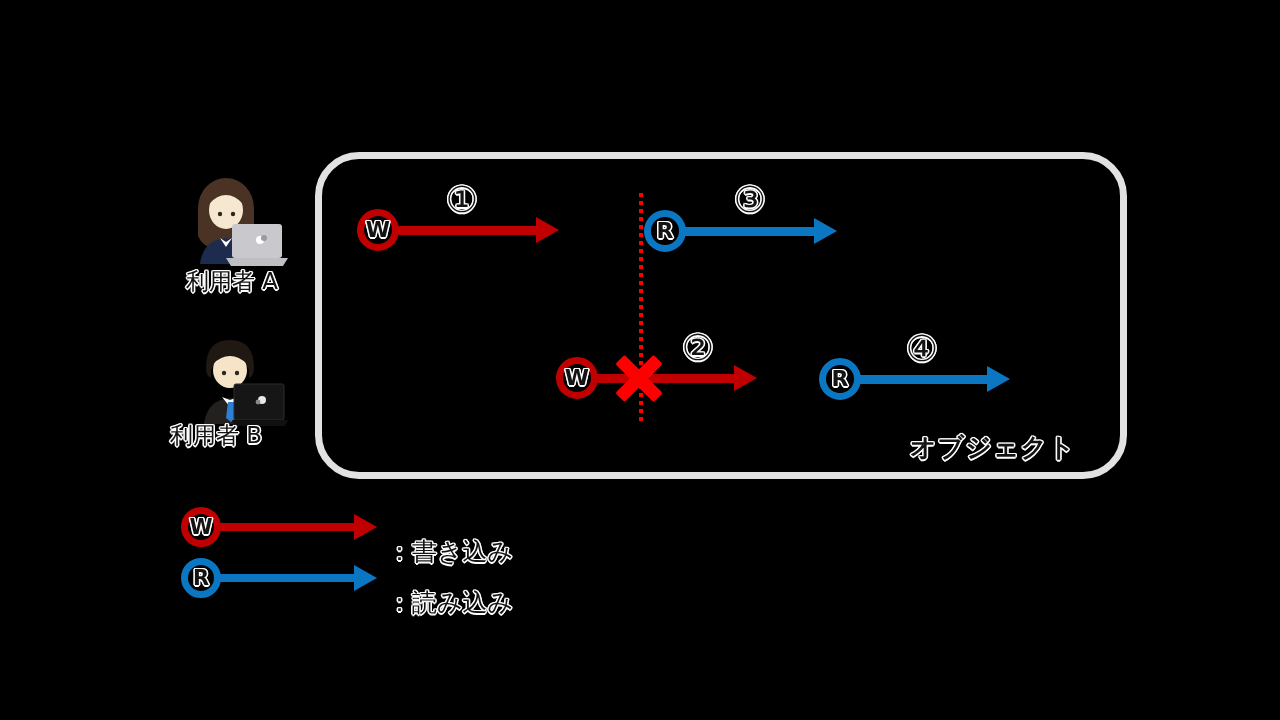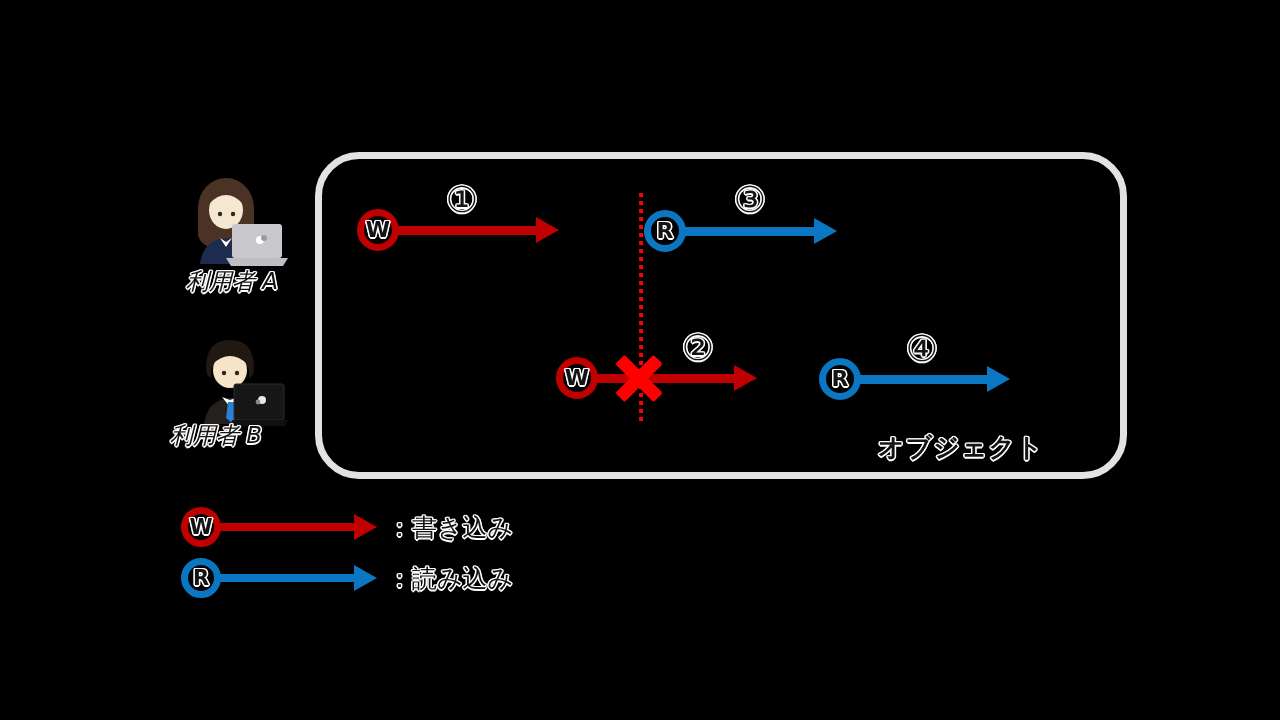--- a/index.html
+++ b/index.html
@@ -15,21 +15,21 @@
                 -1px 1px 0 #fff, 0 1.5px 0 #fff, 1px 1px 0 #fff;
   }
   .abs { position:absolute; }
 
   
   .object-box {
     position:absolute; left:315px; top:152px; width:812px; height:327px;
     border:7px solid #e2e2e2; border-radius:44px; background:transparent;
   }
   .object-label {
-    position:absolute; left:878px; top:430px; font-size:26px; font-weight:bold;
+    position:absolute; left:910px; top:430px; font-size:26px; font-weight:bold;
     letter-spacing:1px; white-space:nowrap;
   }
 
   
   .dotted-line {
     position:absolute; left:639px; top:193px; width:4px; height:232px;
     background-image:repeating-linear-gradient(to bottom, #ff0000 0px, #ff0000 4px, transparent 4px, transparent 8px);
   }
 
   
@@ -56,32 +56,32 @@
   .block-x { position:absolute; left:614px; top:353px; width:50px; height:50px; }
   .block-x::before, .block-x::after {
     content:""; position:absolute; left:-2px; top:19px; width:54px; height:13px;
     background:#ff0000; border-radius:2px;
   }
   .block-x::before { transform:rotate(45deg); }
   .block-x::after  { transform:rotate(-45deg); }
 
   
   .user-icon { position:absolute; width:104px; height:104px; }
-  .user-label { position:absolute; font-size:23px; white-space:nowrap;font-style:italic; }
+  .user-label { position:absolute; font-size:23px; white-space:nowrap; }
 
   
   .legend-circle {
     position:absolute; width:40px; height:40px; border-radius:50%;
     display:flex; align-items:center; justify-content:center;
   }
   .legend-circle.write { border:7px solid #c00000; }
   .legend-circle.read  { border:7px solid #0b76c2; }
   .legend-circle span { font-size:21px; font-weight:bold; line-height:1; }
   .legend-bar { position:absolute; height:8px; }
-  .legend-label { position:absolute; font-size:25px; white-space:nowrap; }
+  .legend-label { position:absolute; font-size:25px; white-space:nowrap;margin-top:24px; }
 </style>
 </head>
 <body>
 
 <div class="stage">
 
   <div class="object-box"></div>
   <div class="object-label outlined">オブジェクト</div>
 
   <div class="dotted-line"></div>

